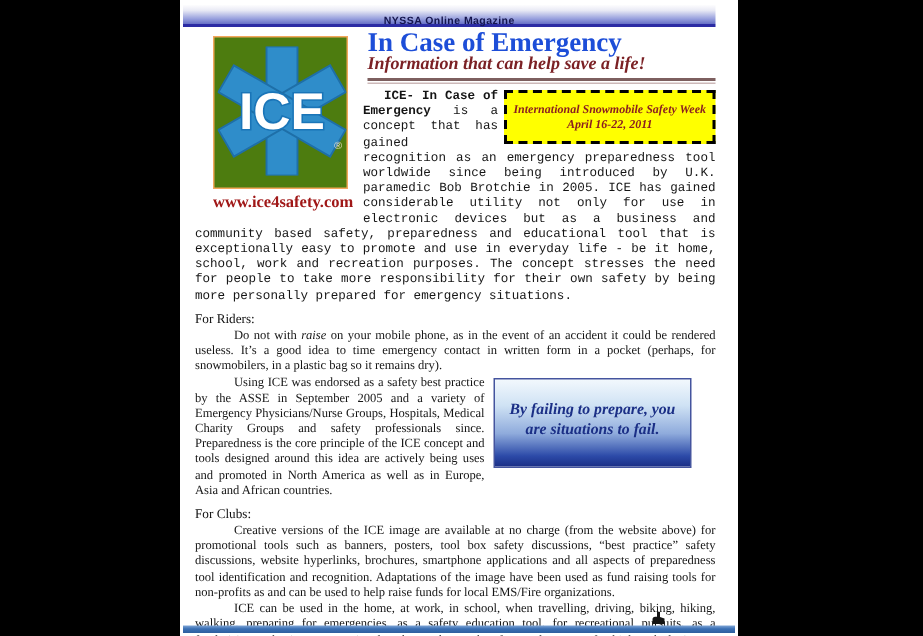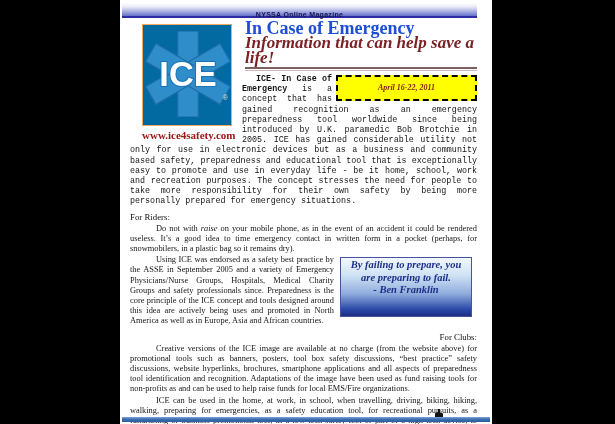--- a/index.html
+++ b/index.html
@@ -12,49 +12,49 @@
           background:linear-gradient(180deg,#ffffff 0%,#e9eaf5 30%,#9aa2de 72%,#6670c6 100%);
           border-bottom:2px solid #2b2ba4;text-align:center;}
   .topbar span{font-family:"Liberation Sans","DejaVu Sans",sans-serif;font-size:7px;font-weight:bold;
                color:#15154e;line-height:13px;letter-spacing:.3px;}
 
   
   .content{padding:0 15px 0 10px;}
 
   
   .logo-wrap{float:left;width:92px;margin:3px 8px 2px 12px;text-align:center;}
-  .logo{position:relative;width:90px;height:102px;background:#0369a1;
+  .logo{position:relative;width:90px;height:102px;background:#4d7c0f;
         border:1px solid #f3a75c;box-sizing:border-box;}
   .logo svg{position:absolute;left:2px;top:6px;}
   .reg{position:absolute;right:3px;bottom:24px;font-size:7px;color:#f2e3cd;
        font-family:"Liberation Sans",sans-serif;}
   .site{display:block;margin-top:3px;font-size:11px;font-weight:bold;color:#a01818;text-decoration:none;}
 
   
   .hdr{margin:3px 0 0 115px;}
   .hdr .t1{font-size:18px;line-height:14px;font-weight:bold;color:#1d4ed8;font-family:Liberation Serif, serif;}
-  .hdr .t2{font-size:17px;line-height:15px;font-weight:bold;font-style:italic;color:#7b2125;}
+  .hdr .t2{font-size:12px;line-height:15px;font-weight:bold;font-style:italic;color:#7b2125;}
   .rule{margin:2px 0 3px 115px;height:1px;border-top:2px solid #7d5f5f;border-bottom:1px solid #cdb9b9;}
 
   
   .notice{float:right;width:131px;margin:1px 0 3px 4px;padding:6px 3px;background:#ffff00;
           border:2px dashed #000;text-align:center;}
   .notice div{font-size:8px;line-height:10px;font-weight:bold;font-style:italic;color:#8b2020;}
 
   
   p.body{margin:0 0 1px 0;font-size:8.4px;line-height:10.2px;color:#151515;text-align:justify;}
   p.body.ind{text-indent:26px;}
   p.intro{text-indent:14px;font-family:Liberation Mono, monospace;}
   h3.sec{clear:left;margin:5px 0 1px 0;font-size:8.8px;line-height:11px;font-weight:normal;color:#101010;}
-  h3.clr{clear:both;text-align:right;}
+  h3.clr{clear:both;}
   .em{font-style:italic;}
 
   
-  .quote{float:right;width:132px;height:60px;margin:2px 5px 2px 6px;box-sizing:border-box;
-         border:1px solid #44549e;padding-top:1px;text-align:center;
+  .quote{float:right;width:132px;height:60px;margin:2px 16px 2px 6px;box-sizing:border-box;
+         border:1px solid #44549e;padding-top:15px;text-align:center;
          background:linear-gradient(180deg,#f2f8fd 0%,#cfe2f4 30%,#8fabdc 62%,#2c4aa8 88%,#1b2f86 100%);}
   .quote div{font-size:10.5px;line-height:12.5px;font-weight:bold;font-style:italic;color:#1b2f86;}
 
   
   .botbar{position:absolute;left:2px;bottom:2px;width:368px;height:5px;
           background:linear-gradient(180deg,#7fa6d6 0%,#3a6fb4 45%,#2e5f9e 100%);}
 
   
   .cursor{position:absolute;left:313px;top:404px;}
 </style>
@@ -85,32 +85,32 @@
         <a class="site" href="#">www.ice4safety.com</a>
       </div>
 
       <div class="hdr">
         <div class="t1">In Case of Emergency</div>
         <div class="t2">Information that can help save a life!</div>
       </div>
       <div class="rule"></div>
 
       <div class="notice">
+        <div>International Snowmobile Safety Week</div>
         <div>April 16-22, 2011</div>
       </div>
 
       <p class="body intro"><b>ICE- In Case of Emergency</b><span> is a concept that has gained recognition as an emergency preparedness tool worldwide since being introduced by U.K. paramedic Bob Brotchie in 2005. ICE has gained considerable utility not only for use in electronic devices but as a business and community based safety, preparedness and educational tool that is exceptionally easy to promote and use in everyday life - be it home, school, work and recreation purposes. The concept stresses the need for people to take more responsibility for their own safety by being more personally prepared for emergency situations.</span></p>
 
       <h3 class="sec">For Riders:</h3>
       <p class="body ind"><span>Do not with </span><span class="em">raise</span><span> on your mobile phone, as in the event of an accident it could be rendered useless. It’s a good idea to time emergency contact in written form in a pocket (perhaps, for snowmobilers, in a plastic bag so it remains dry).</span></p>
 
       <div class="quote">
         <div>By failing to prepare, you</div>
-        <div>are preparing to fail.</div>
-        <div>- Ben Franklin</div>
+        <div>are situations to fail.</div>
       </div>
       <p class="body ind">Using ICE was endorsed as a safety best practice by the ASSE in September 2005 and a variety of Emergency Physicians/Nurse Groups, Hospitals, Medical Charity Groups and safety professionals since. Preparedness is the core principle of the ICE concept and tools designed around this idea are actively being uses and promoted in North America as well as in Europe, Asia and African countries.</p>
 
       <h3 class="sec clr">For Clubs:</h3>
       <p class="body ind">Creative versions of the ICE image are available at no charge (from the website above) for promotional tools such as banners, posters, tool box safety discussions, “best practice” safety discussions, website hyperlinks, brochures, smartphone applications and all aspects of preparedness tool identification and recognition. Adaptations of the image have been used as fund raising tools for non-profits as and can be used to help raise funds for local EMS/Fire organizations.</p>
 
       <p class="body ind">ICE can be used in the home, at work, in school, when travelling, driving, biking, hiking, walking, preparing for emergencies, as a safety education tool, for recreational pursuits, as a fundraising or business promotional tool, as a low tech safety tool or part of a high tech device, to locate emergency equipment and emergency medical information, as a component of emergency action and business continuity planning, can be used internationally in different languages…with more uses developing all the time.</p>
     </div>
 
     <span class="cursor">

